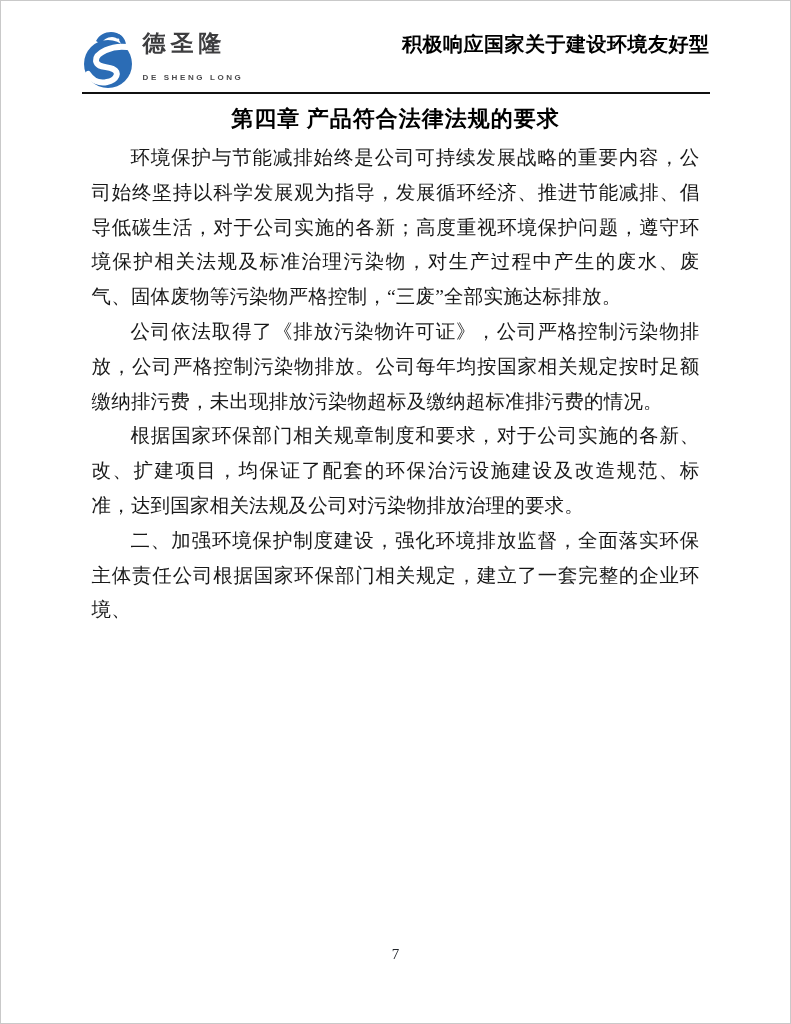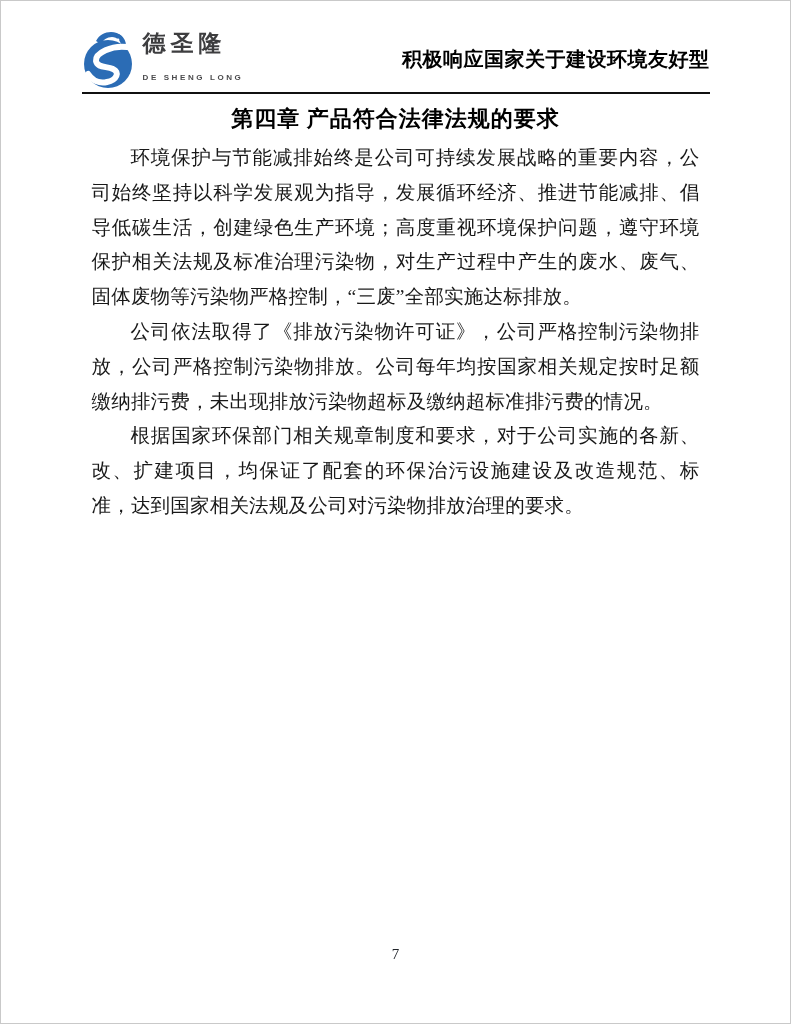--- a/index.html
+++ b/index.html
@@ -18,21 +18,21 @@
     overflow: hidden;
     box-sizing: content-box;
   }
   
   .header {
     width: 628px;
     margin: 0 auto;
     padding-top: 30px;
     display: flex;
     justify-content: space-between;
-    align-items: center;
+    align-items: flex-start;
     border-bottom: 2px solid #101010;
     padding-bottom: 3px;
   }
   .logo {
     display: flex;
     align-items: center;
     gap: 7px;
   }
   .logo-emblem svg { display: block; }
   .logo-text-block {
@@ -122,20 +122,21 @@
         <span class="logo-cn">德圣隆</span>
         <span class="logo-en">DE SHENG LONG</span>
       </span>
     </div>
     <div class="company-name">积极响应国家关于建设环境友好型</div>
   </div>
 
   <h1 class="chapter-title">第四章 产品符合法律法规的要求</h1>
 
   <div class="body-text">
-    <p>环境保护与节能减排始终是公司可持续发展战略的重要内容，公司始终坚持以科学发展观为指导，发展循环经济、推进节能减排、倡导低碳生活，创建绿色生产环境；高度重视环境保护问题，遵守环境保护相关法规及标准治理污染物，对生产过程中产生的废水、废气、固体废物等污染物严格控制，“三废”全部实施达标排放。</p>
+    <p>环境保护与节能减排始终是公司可持续发展战略的重要内容，公司始终坚持以科学发展观为指导，发展循环经济、推进节能减排、倡导低碳生活，对于公司实施的各新；高度重视环境保护问题，遵守环境保护相关法规及标准治理污染物，对生产过程中产生的废水、废气、固体废物等污染物严格控制，“三废”全部实施达标排放。</p>
     <p>公司依法取得了《排放污染物许可证》，公司严格控制污染物排放，公司严格控制污染物排放。公司每年均按国家相关规定按时足额缴纳排污费，未出现排放污染物超标及缴纳超标准排污费的情况。</p>
     <p>根据国家环保部门相关规章制度和要求，对于公司实施的各新、改、扩建项目，均保证了配套的环保治污设施建设及改造规范、标准，达到国家相关法规及公司对污染物排放治理的要求。</p>
+    <p>二、加强环境保护制度建设，强化环境排放监督，全面落实环保主体责任公司根据国家环保部门相关规定，建立了一套完整的企业环境、</p>
   </div>
 
   <div class="page-footer">7</div>
 
 </div>
 
 </body></html>

